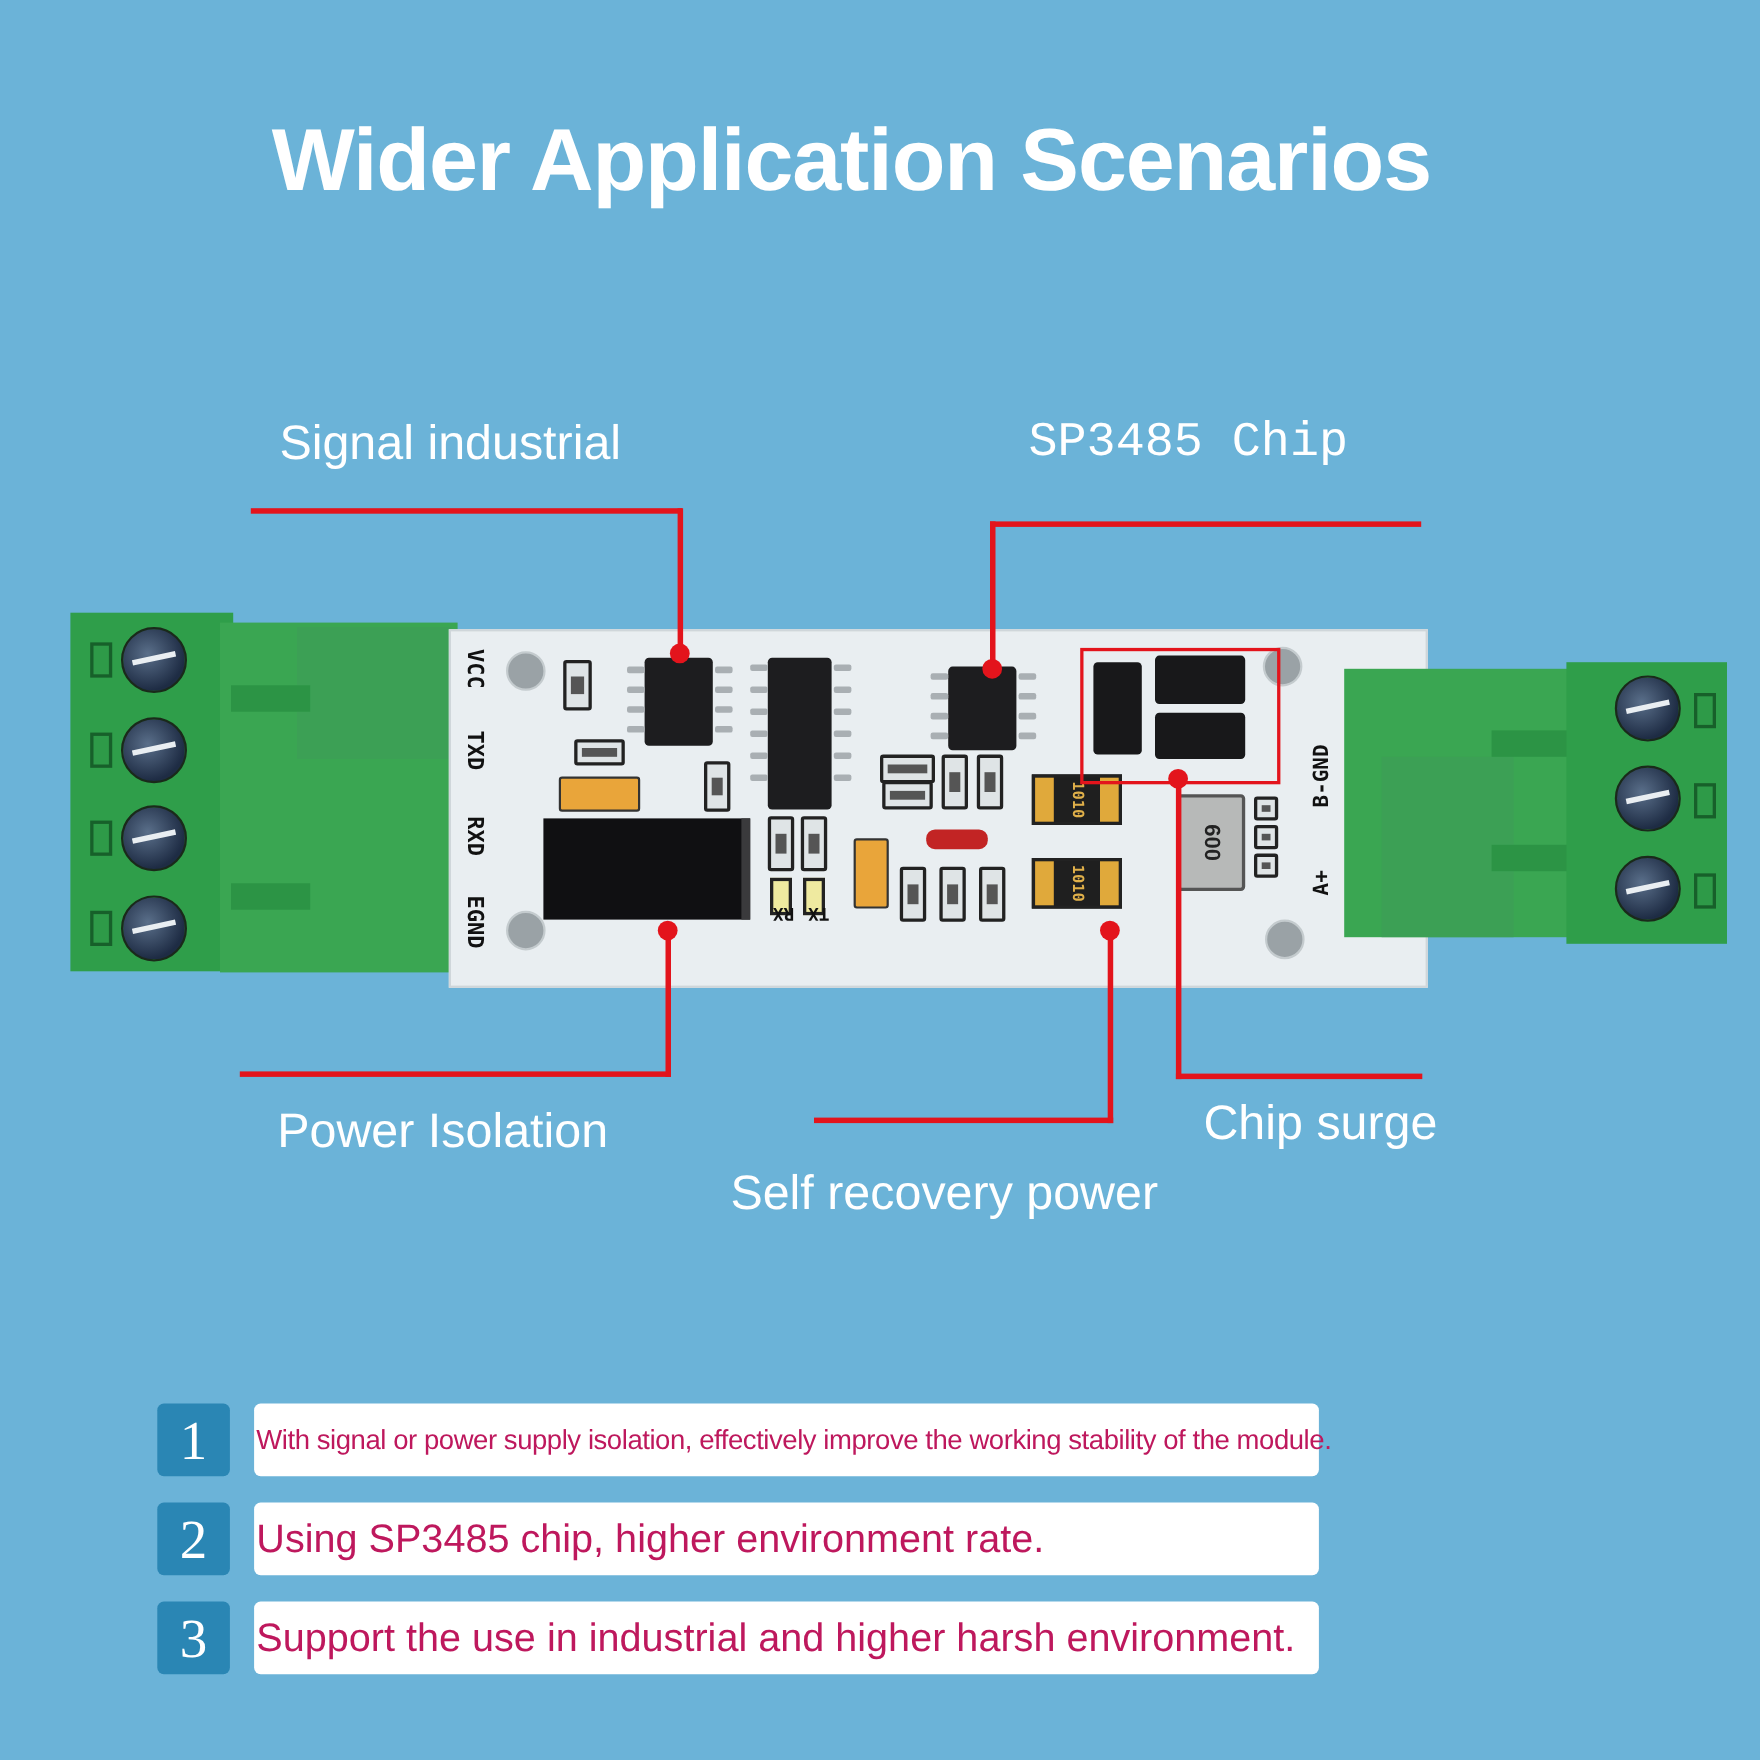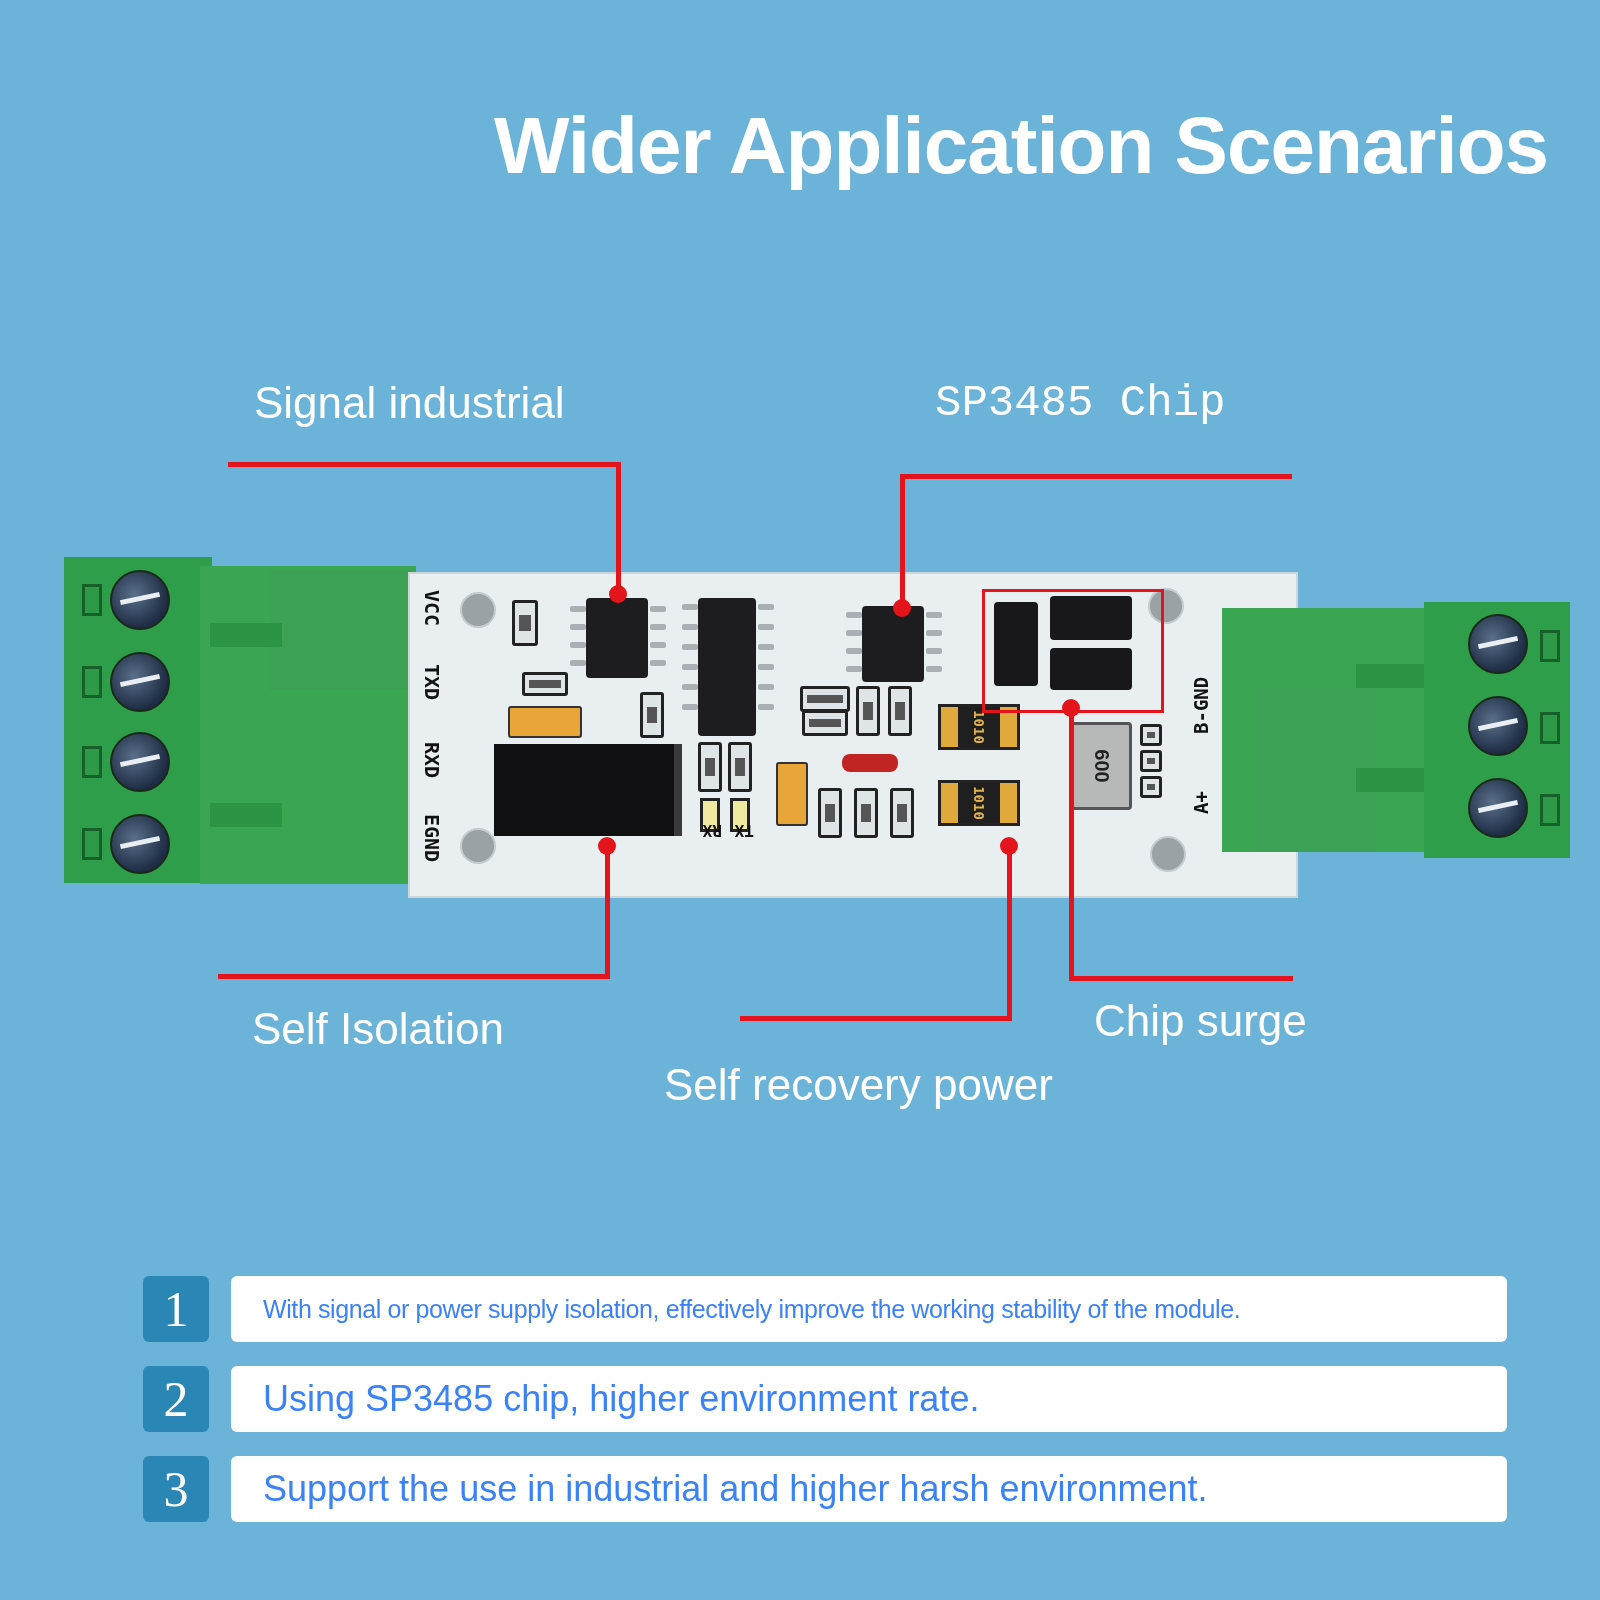--- a/index.html
+++ b/index.html
@@ -1,18 +1,18 @@
 <!DOCTYPE html>
 <html><head>
 <meta charset="utf-8">
 <style>
   html, body { margin:0; padding:0; }
   body { width:1600px; height:1600px; background:#6bb3d8; position:relative; overflow:hidden;
          font-family:"Liberation Sans", sans-serif; }
-  .title { position:absolute; left:0; width:1548px; top:100px; text-align:right; color:#fff;
+  .title { position:absolute; left:0; width:1548px; top:100px; text-align:center; color:#fff;
            font-weight:bold; font-size:80px; letter-spacing:-1px; }
   .label { position:absolute; color:#fff; font-size:44px; white-space:nowrap; }
   .rline { position:absolute; background:#e3141c; }
   .dot { position:absolute; width:18px; height:18px; border-radius:50%; background:#e3141c; margin:-9px 0 0 -9px; z-index:5; }
 
   
   .pcb { position:absolute; left:408px; top:572px; width:890px; height:326px; background:#e9eef1;
          border:2px solid #cfd6da; box-sizing:border-box; }
   .hole { position:absolute; width:32px; height:32px; border-radius:50%; background:#9aa2a6; border:2px solid #c4cbce; }
   .pin-text { position:absolute; font-family:"DejaVu Sans Mono", monospace; font-weight:bold; color:#111;
@@ -41,31 +41,31 @@
   .screw { position:absolute; width:56px; height:56px; border-radius:50%;
            background:radial-gradient(circle at 40% 40%, #5a6f8a, #1e2c44 70%); border:2px solid #1a2a1a; }
   .screw::after { content:""; position:absolute; left:8px; right:8px; top:24px; height:5px; background:#e9eef2; transform:rotate(-12deg); }
   .slot { position:absolute; width:14px; height:26px; border:3px solid #17602a; background:#2e9a48; }
   .tab { position:absolute; background:#2c9445; }
 
   
   .feat { position:absolute; left:143px; }
   .num { position:absolute; left:0; width:66px; height:66px; background:#2a86b4; border-radius:6px; color:#fff;
          font-size:50px; text-align:center; line-height:66px; font-family:"Liberation Serif", serif; }
-  .box { position:absolute; left:88px; width:1276px; height:66px; background:#fff; border-radius:6px;
-         color:#3b82f6; line-height:66px; padding-left:32px; box-sizing:border-box; white-space:nowrap; }
+  .box { position:absolute; left:88px; width:968px; height:66px; background:#fff; border-radius:6px;
+         color:#be185d; line-height:66px; padding-left:2px; box-sizing:border-box; white-space:nowrap; }
 </style>
 </head>
 <body>
 
 <div class="title">Wider Application Scenarios</div>
 
 <div class="label" style="left:254px;top:378px;">Signal industrial</div>
 <div class="label" style="left:935px;top:378px;font-family:Liberation Mono, monospace;">SP3485 Chip</div>
-<div class="label" style="left:252px;top:1004px;">Self Isolation</div>
+<div class="label" style="left:252px;top:1004px;">Power Isolation</div>
 <div class="label" style="left:664px;top:1060px;">Self recovery power</div>
 <div class="label" style="left:1094px;top:996px;">Chip surge</div>
 
 <div>
   <div class="tb-front" style="left:64px;top:557px;width:148px;height:326px;"></div>
   <div class="tb-back" style="left:200px;top:566px;width:216px;height:318px;"></div>
   <div class="tb-plug" style="left:270px;top:570px;width:140px;height:120px;opacity:.8;"></div>
   <div class="tab" style="left:210px;top:623px;width:72px;height:24px;"></div>
   <div class="tab" style="left:210px;top:803px;width:72px;height:24px;"></div>
   <div class="slot" style="left:82px;top:584px;"></div>

